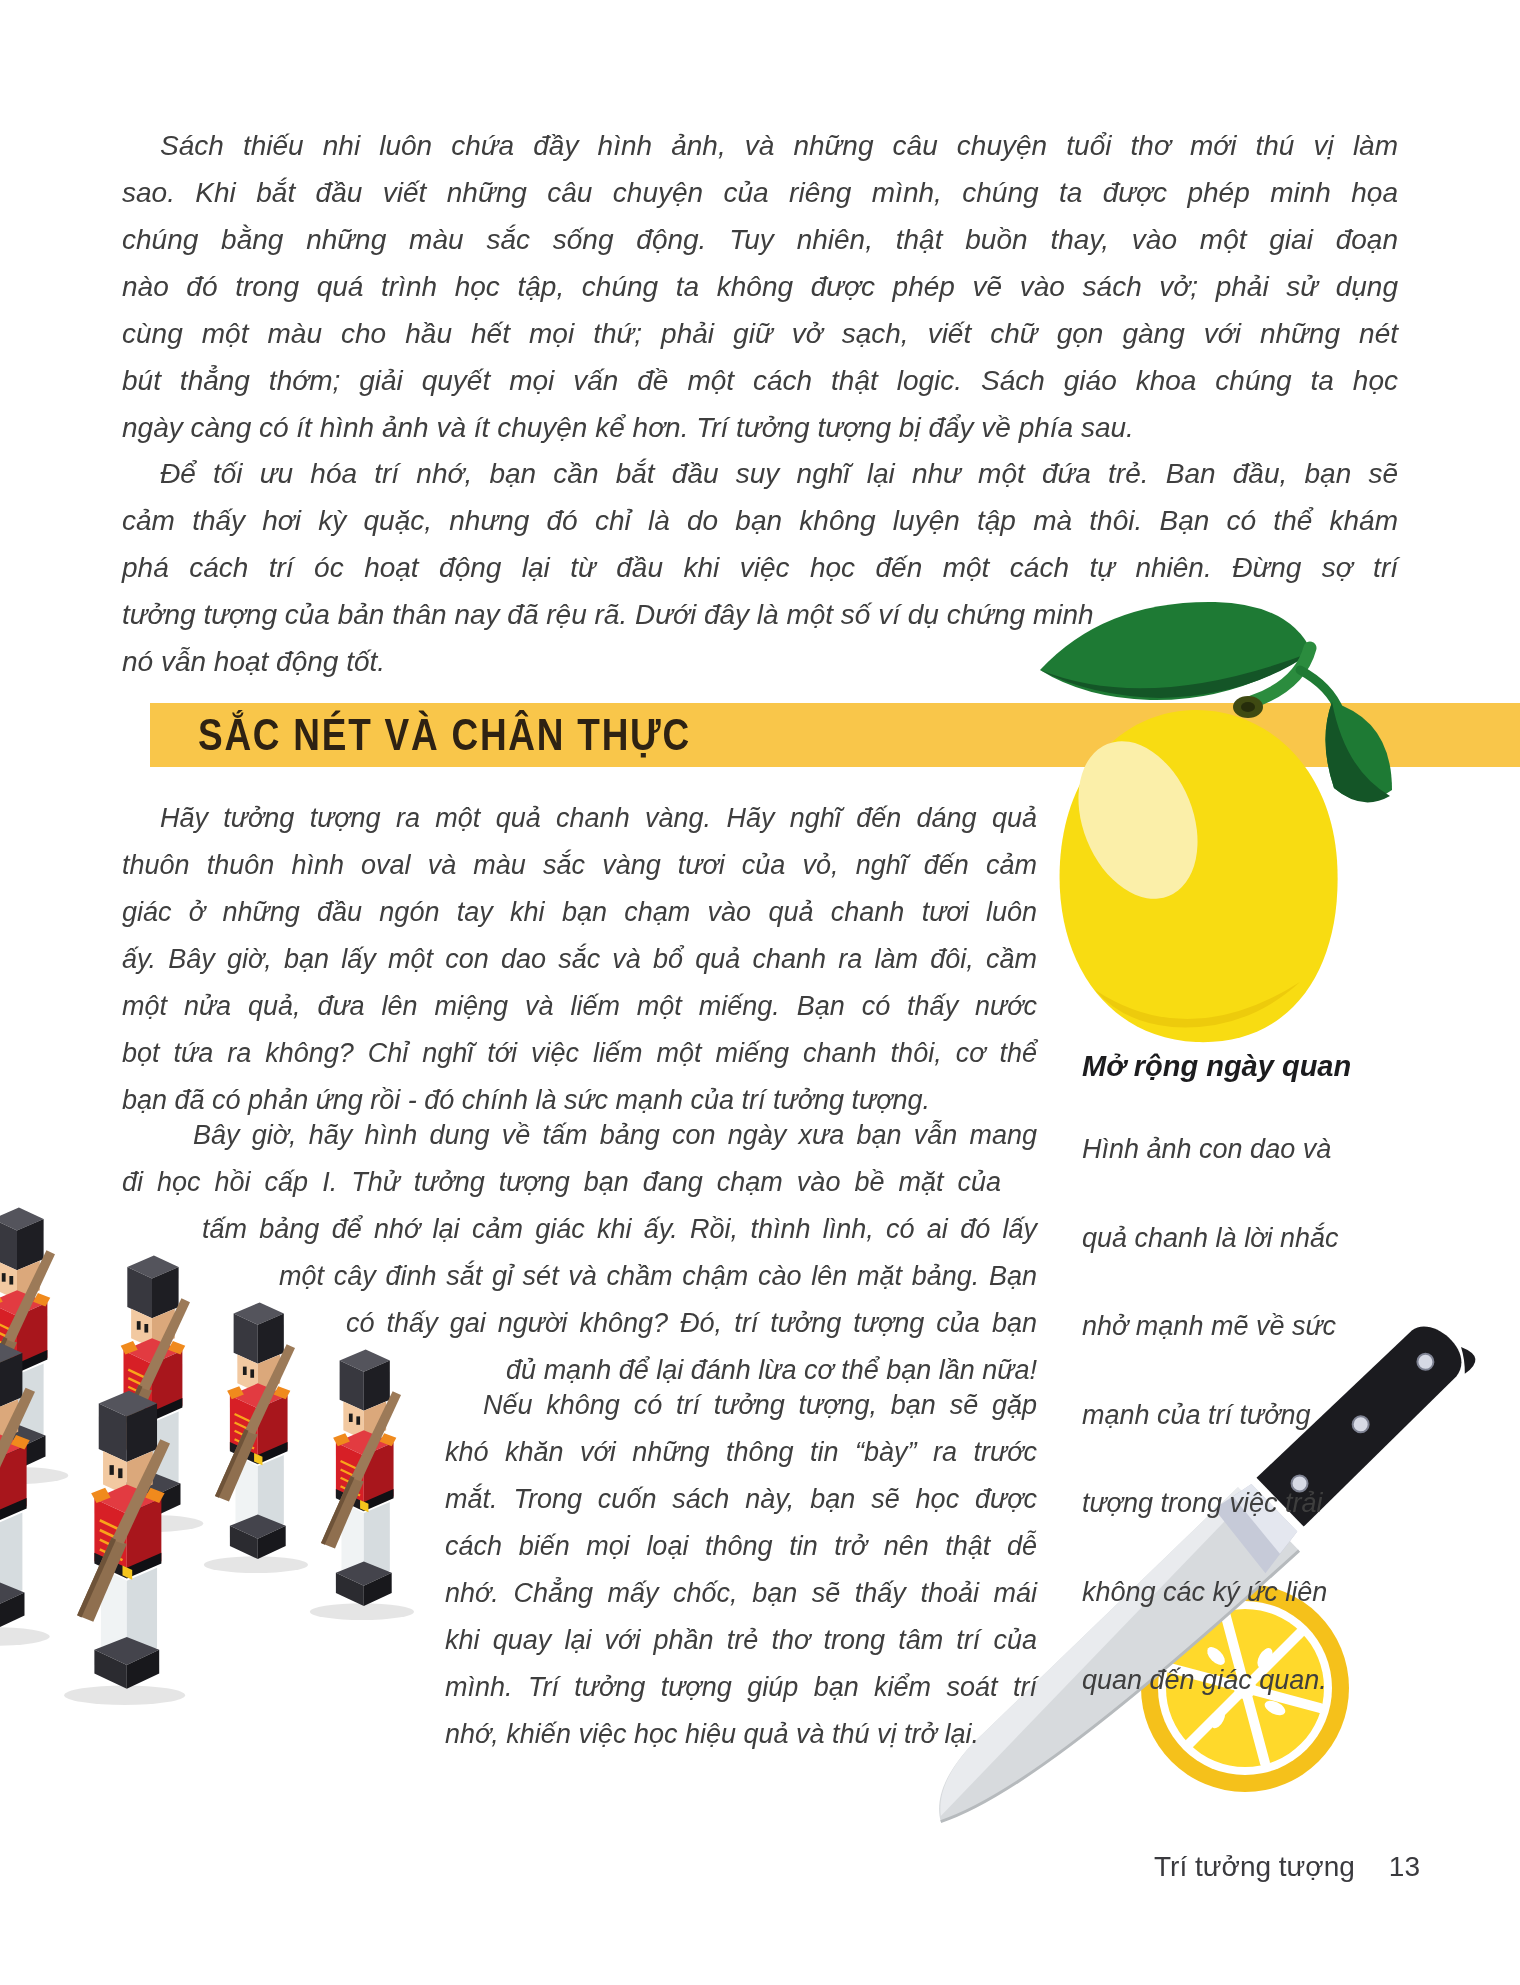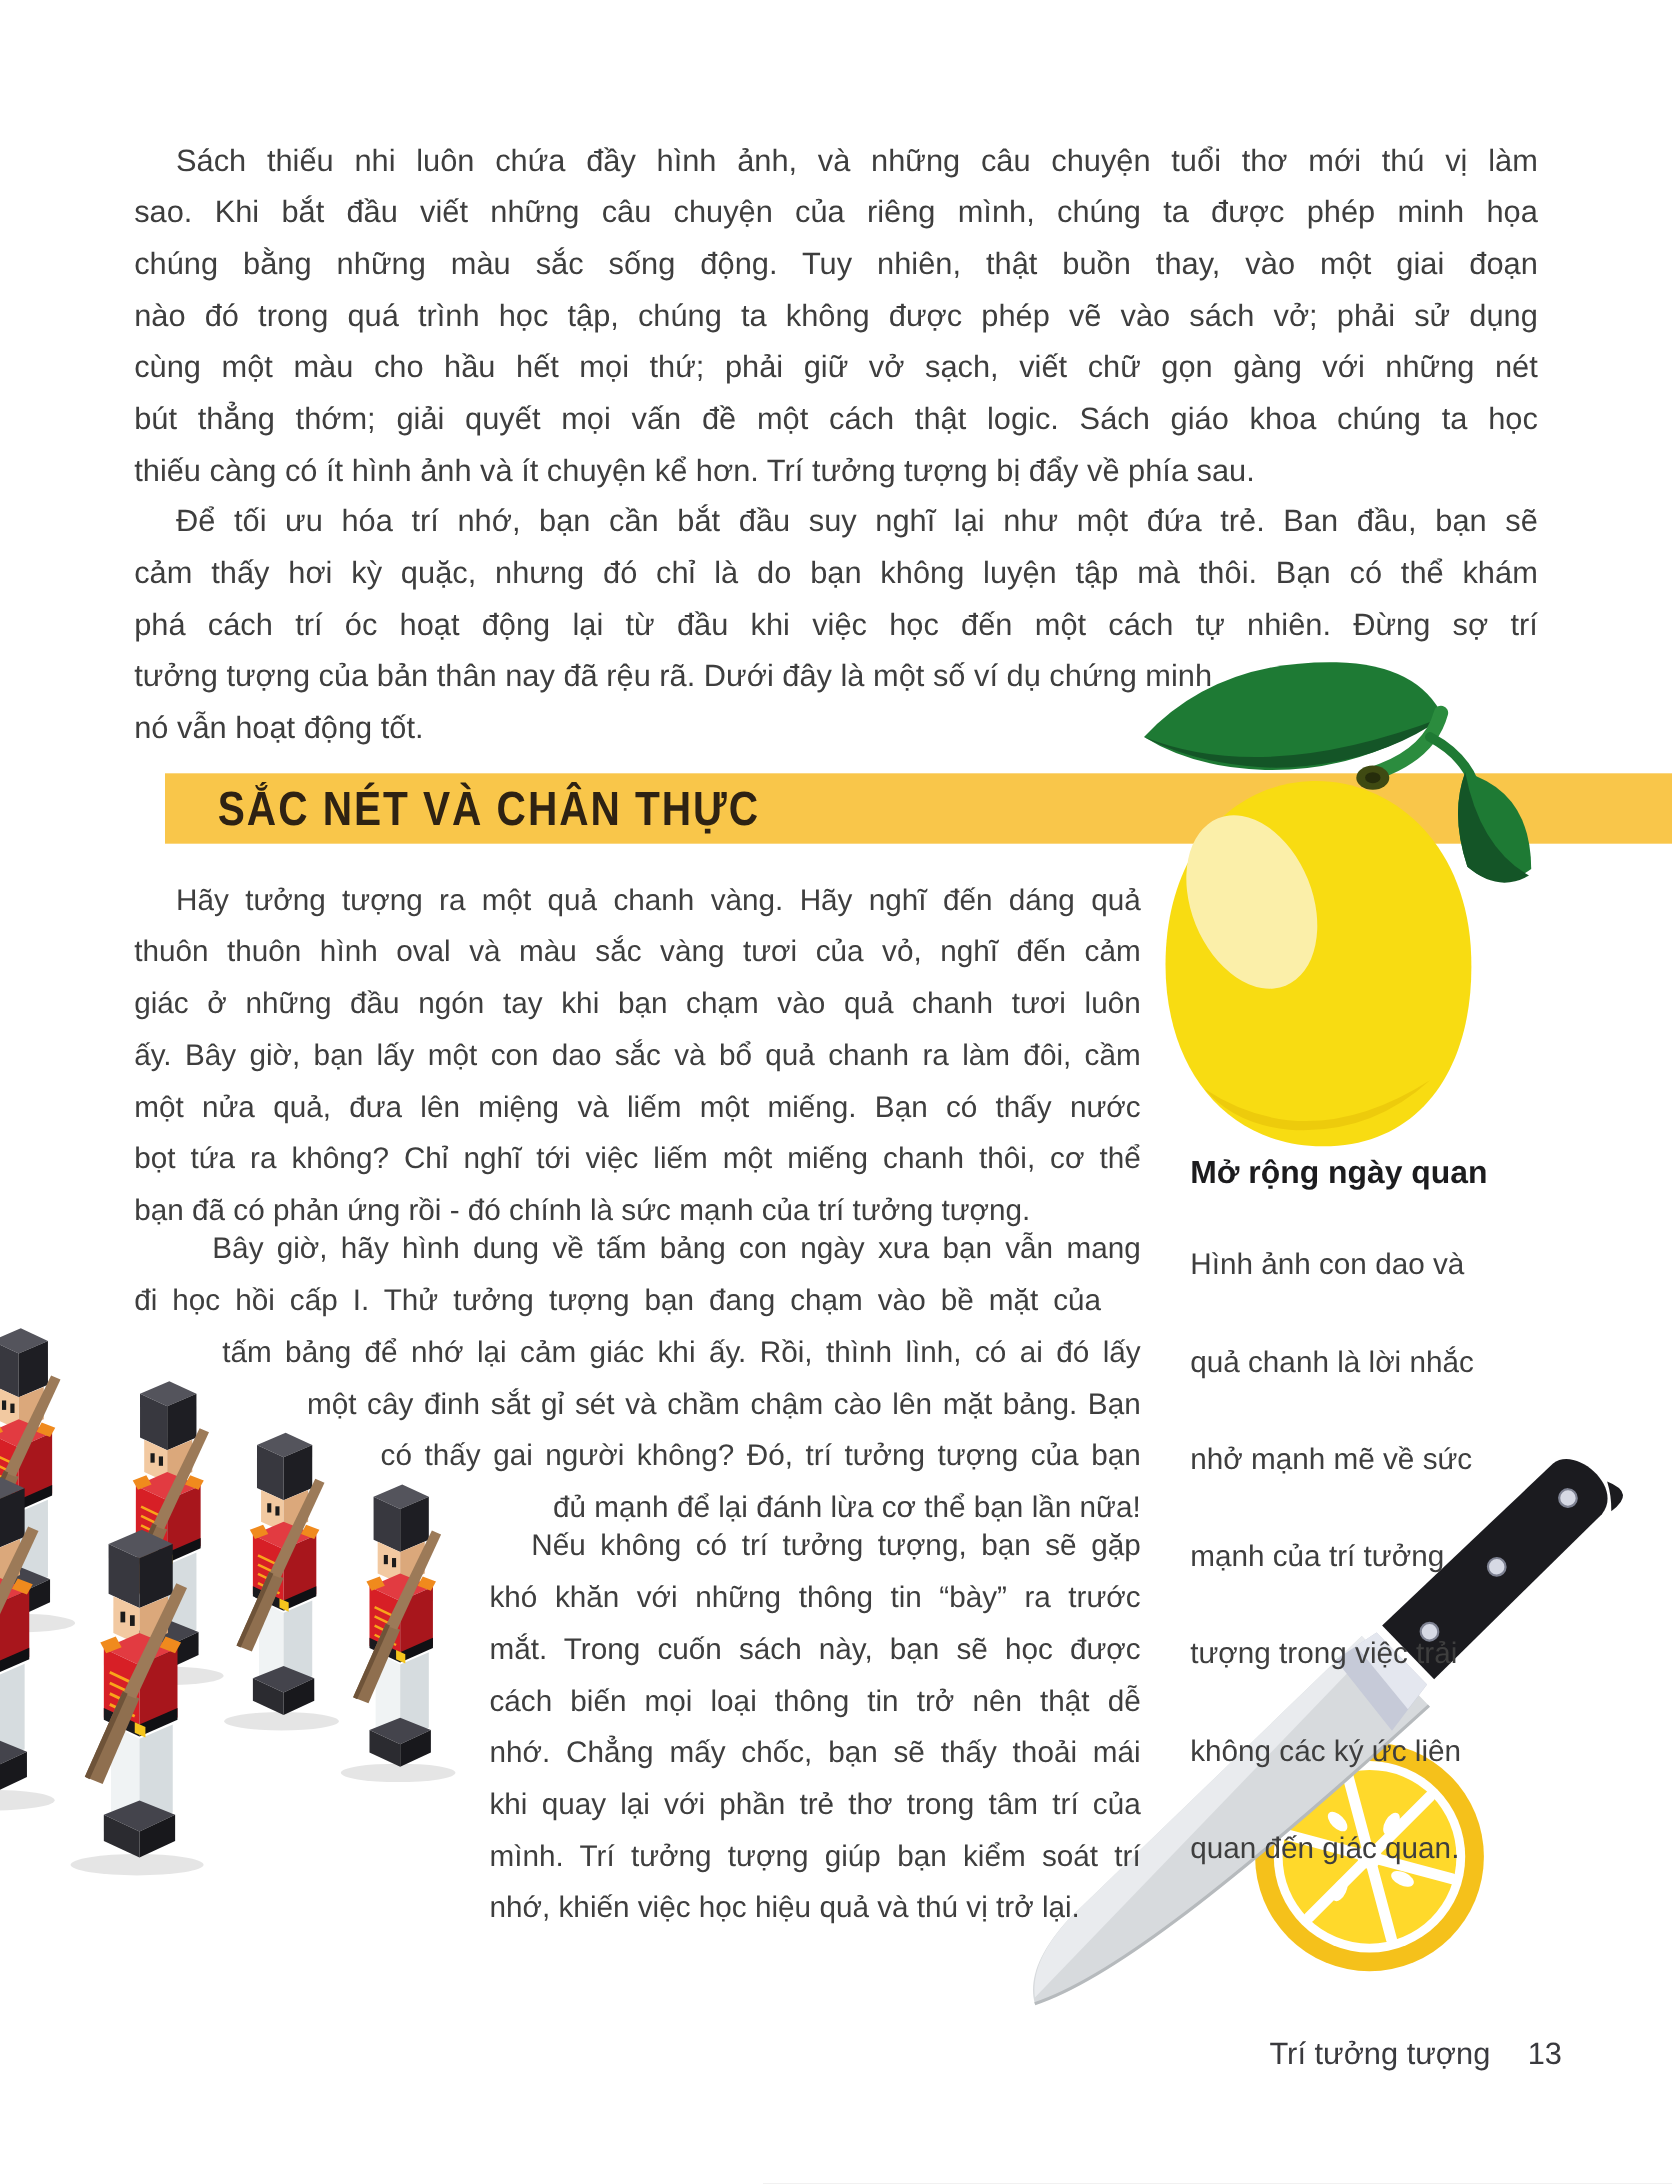--- a/index.html
+++ b/index.html
@@ -1,19 +1,19 @@
 <!DOCTYPE html>
 <html style="--banner: #F9C64A; --heading: #2E2213; --body_text: #3E3E3E; --lemon: #F8DC12; --lemon_highlight: #FBEFA9; --leaf: #1E7A34; --leaf_dark: #145527; --soldier_red: #D71F26; --soldier_red_dark: #A8161C; --knife_handle: #1B1B1F; --blade: #D7DADD; --slice_rind: #F5C11B; --slice_pulp: #FFD92B;"><head>
 <meta charset="utf-8">
 <style>
   html,body{margin:0;padding:0;background:#e8e8e8;}
   #page{position:relative;width:1520px;height:1985px;background:#ffffff;overflow:hidden;
         font-family:"Liberation Sans","DejaVu Sans",sans-serif;color:var(--body_text,#3E3E3E);}
   .layer-art{position:absolute;z-index:2;pointer-events:none;}
-  .txt{position:absolute;z-index:3;}
+  .txt{position:absolute;z-index:3;font-style:italic;}
   .ln{display:block;line-height:47px;text-align:justify;text-align-last:justify;text-justify:inter-word;white-space:normal;}
   
   .p1{left:122px;top:122px;width:1276px;font-size:28px;}
   .p2{left:122px;top:450px;width:1276px;font-size:28px;}
   
   .p3{left:122px;top:795px;width:915px;font-size:27px;}
   .p4{left:122px;top:1112px;width:915px;font-size:27px;}
   .p5{left:445px;top:1382px;width:592px;font-size:27px;}
   .p1 .ln:first-child,.p2 .ln:first-child,.p3 .ln:first-child,.p5 .ln:first-child{text-indent:38px;}
   .p1 .ln:last-child,.p3 .ln:last-child,.p4 .ln:last-child,.p5 .ln:last-child,
@@ -48,21 +48,21 @@
     <div class="sec-heading">SẮC NÉT VÀ CHÂN THỰC</div>
   </div>
 
   <div class="txt p1">
       <div class="ln">Sách thiếu nhi luôn chứa đầy hình ảnh, và những câu chuyện tuổi thơ mới thú vị làm</div>
       <div class="ln">sao. Khi bắt đầu viết những câu chuyện của riêng mình, chúng ta được phép minh họa</div>
       <div class="ln">chúng bằng những màu sắc sống động. Tuy nhiên, thật buồn thay, vào một giai đoạn</div>
       <div class="ln">nào đó trong quá trình học tập, chúng ta không được phép vẽ vào sách vở; phải sử dụng</div>
       <div class="ln">cùng một màu cho hầu hết mọi thứ; phải giữ vở sạch, viết chữ gọn gàng với những nét</div>
       <div class="ln">bút thẳng thớm; giải quyết mọi vấn đề một cách thật logic. Sách giáo khoa chúng ta học</div>
-      <div class="ln">thiếu càng có ít hình ảnh và ít chuyện kể hơn. Trí tưởng tượng bị đẩy về phía sau.</div>
+      <div class="ln">ngày càng có ít hình ảnh và ít chuyện kể hơn. Trí tưởng tượng bị đẩy về phía sau.</div>
     </div>
   <div class="txt p2">
       <div class="ln">Để tối ưu hóa trí nhớ, bạn cần bắt đầu suy nghĩ lại như một đứa trẻ. Ban đầu, bạn sẽ</div>
       <div class="ln">cảm thấy hơi kỳ quặc, nhưng đó chỉ là do bạn không luyện tập mà thôi. Bạn có thể khám</div>
       <div class="ln">phá cách trí óc hoạt động lại từ đầu khi việc học đến một cách tự nhiên. Đừng sợ trí</div>
       <div class="ln">tưởng tượng của bản thân nay đã rệu rã. Dưới đây là một số ví dụ chứng minh</div>
       <div class="ln">nó vẫn hoạt động tốt.</div>
     </div>
   <div class="txt p3">
       <div class="ln">Hãy tưởng tượng ra một quả chanh vàng. Hãy nghĩ đến dáng quả</div>

